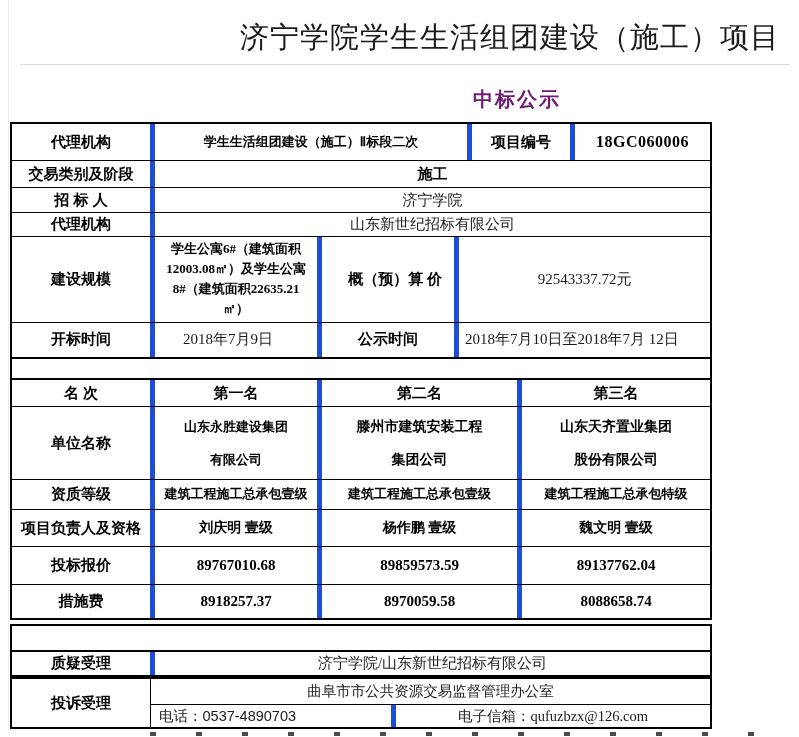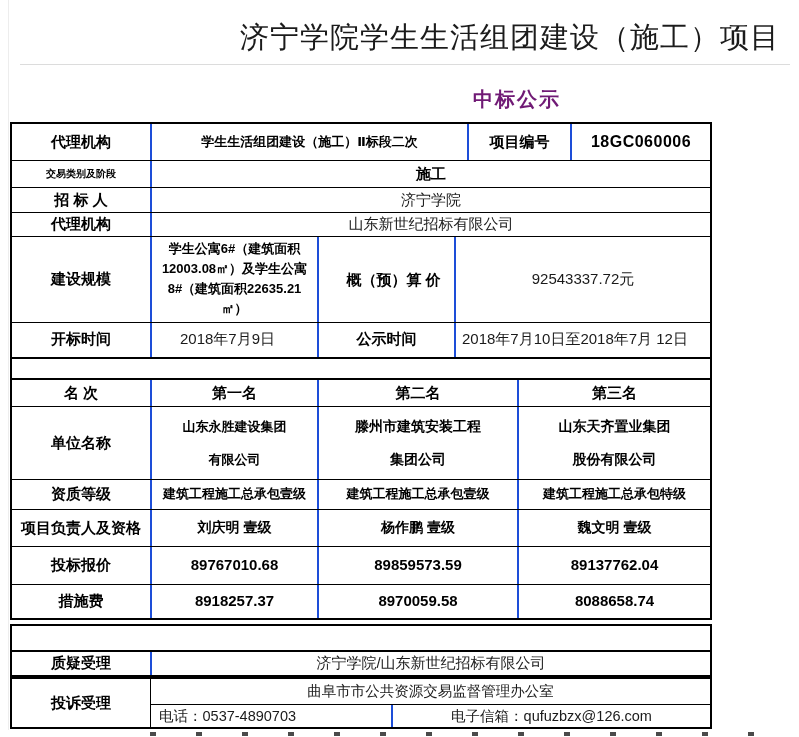--- a/index.html
+++ b/index.html
@@ -24,23 +24,23 @@
   }
   
   .tbl{position:absolute;left:10px;width:702px;border:2px solid #000;background:#fff;box-sizing:border-box;}
   .trow{display:flex;align-items:stretch;}
   .trow + .trow{border-top:1px solid #000;}
   .trow.thick-top{border-top:2px solid #000;}
   .cell{
     display:flex;align-items:center;justify-content:center;
     box-sizing:border-box;text-align:center;line-height:1.25;
   }
-  .cell + .cell{border-left:2px solid #1d4ed8;}
+  .cell + .cell{border-left:5px solid #1d4ed8;font-family:Liberation Serif, serif;}
   .lbl{font-weight:bold;font-size:15px;}
-  .lbl-sm{font-weight:bold;font-size:10px;}
+  .lbl-sm{font-weight:bold;font-size:15px;}
   .val{font-size:15px;color:#1a1a1a;}
   .bold13{font-weight:bold;font-size:13px;}
   .bold14{font-weight:bold;font-size:14px;}
   .bold15{font-weight:bold;font-size:15px;}
   .bold16{font-weight:bold;font-size:16px;letter-spacing:.5px;}
   .left{justify-content:flex-start;text-align:left;}
   .w138{width:138px;flex:0 0 138px;}
   .w317{width:317px;flex:0 0 317px;}
   .w103{width:103px;flex:0 0 103px;}
   .w167{width:167px;flex:0 0 167px;}

